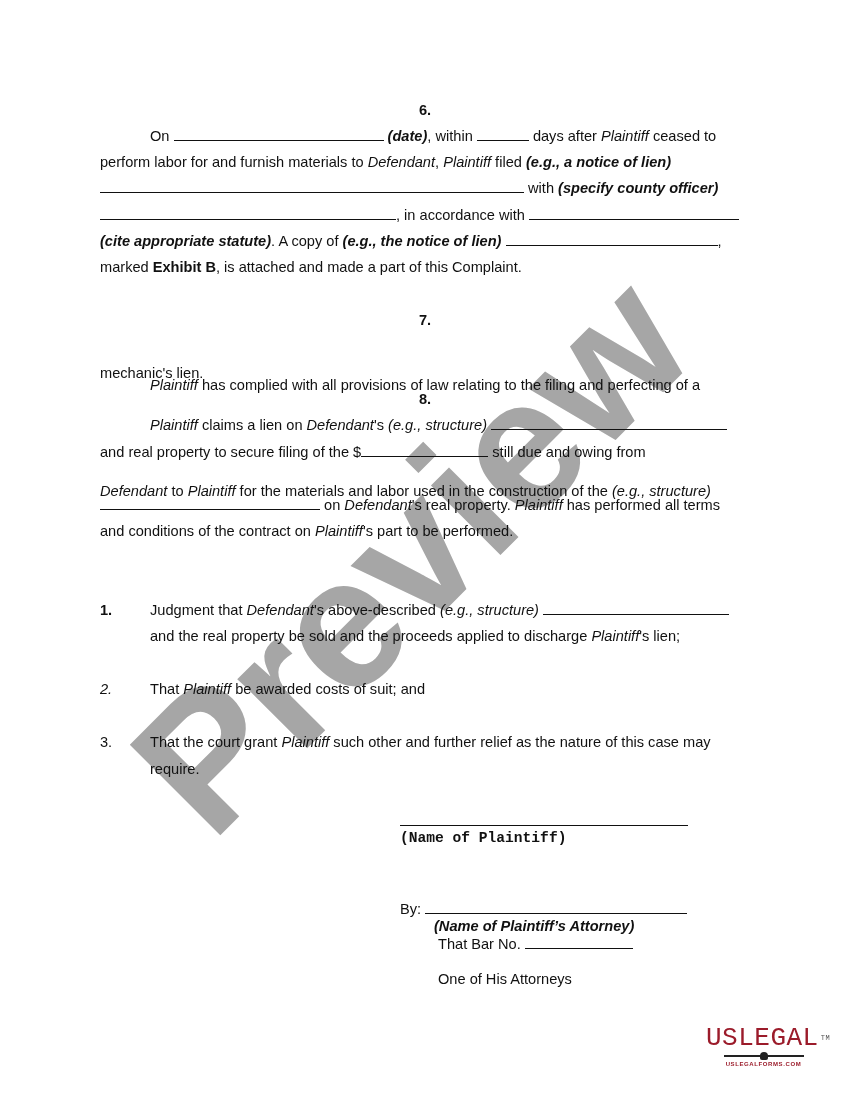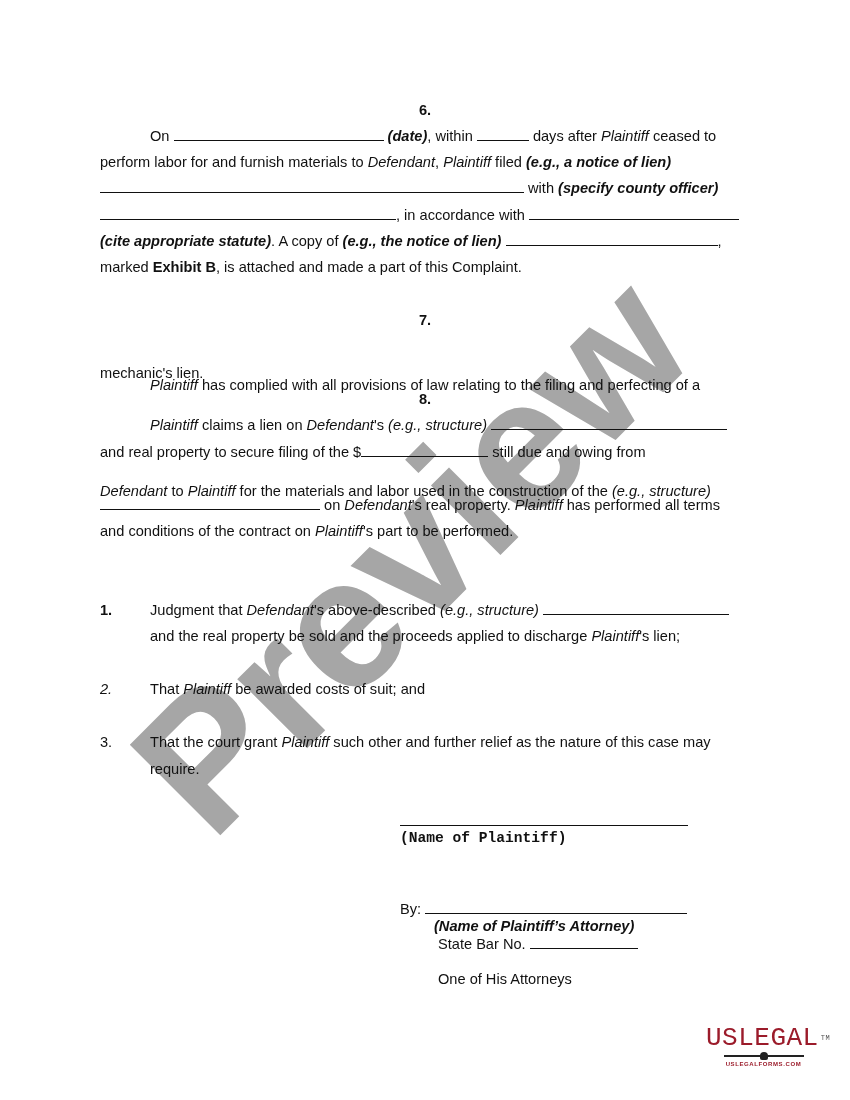--- a/index.html
+++ b/index.html
@@ -153,21 +153,21 @@
   </div>
 
   <div class="line" style="left:400px; top:900px;">
     <span>By:</span>
     <span class="blank" style="width:262px;"></span>
   </div>
   <div class="line" style="left:434px; top:917px;">
     <span class="bi">(Name of Plaintiff’s Attorney)</span>
   </div>
   <div class="line" style="left:438px; top:935px;">
-    <span>State Bar No.</span>
+    <span>That Bar No.</span>
     <span class="blank" style="width:108px;"></span>
   </div>
   <div class="line" style="left:438px; top:970px;">
     <span>One of His Attorneys</span>
   </div>
 
   <div class="logo">
     <div class="logo-main"><span>USLEGAL</span><sup>TM</sup></div>
     <div class="logo-eagle"></div>
     <div class="logo-url">USLEGALFORMS.COM</div>

